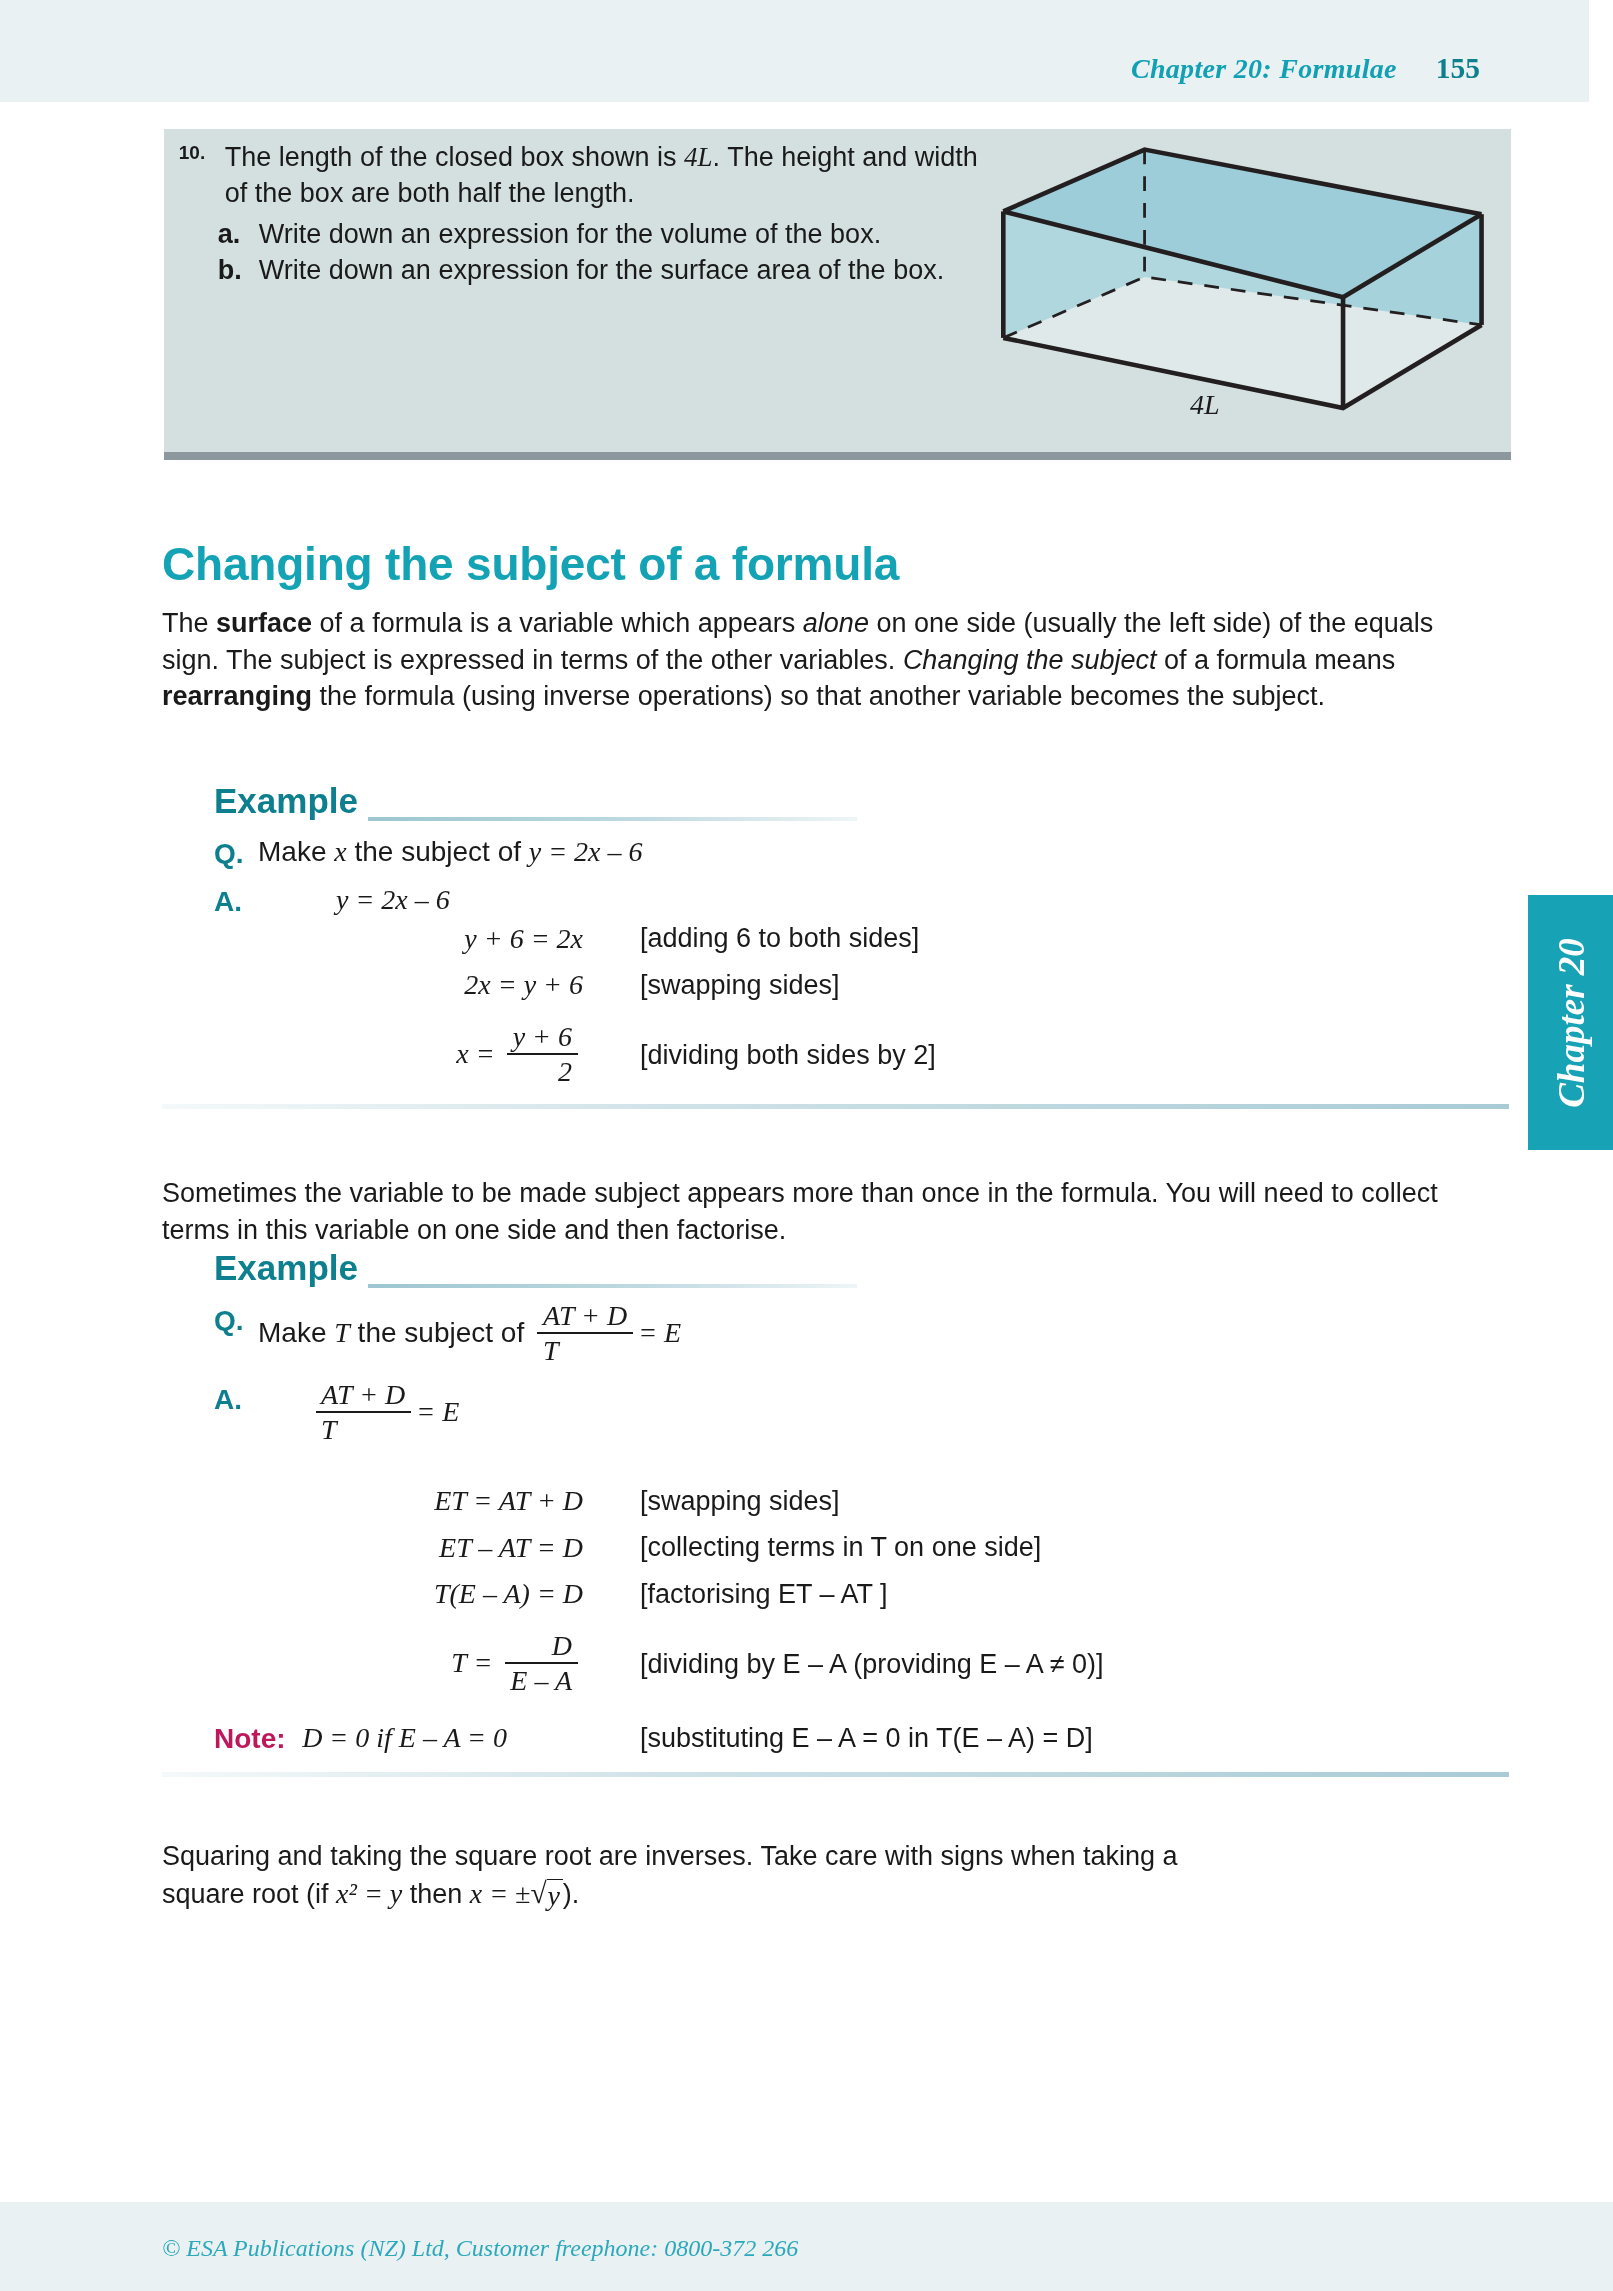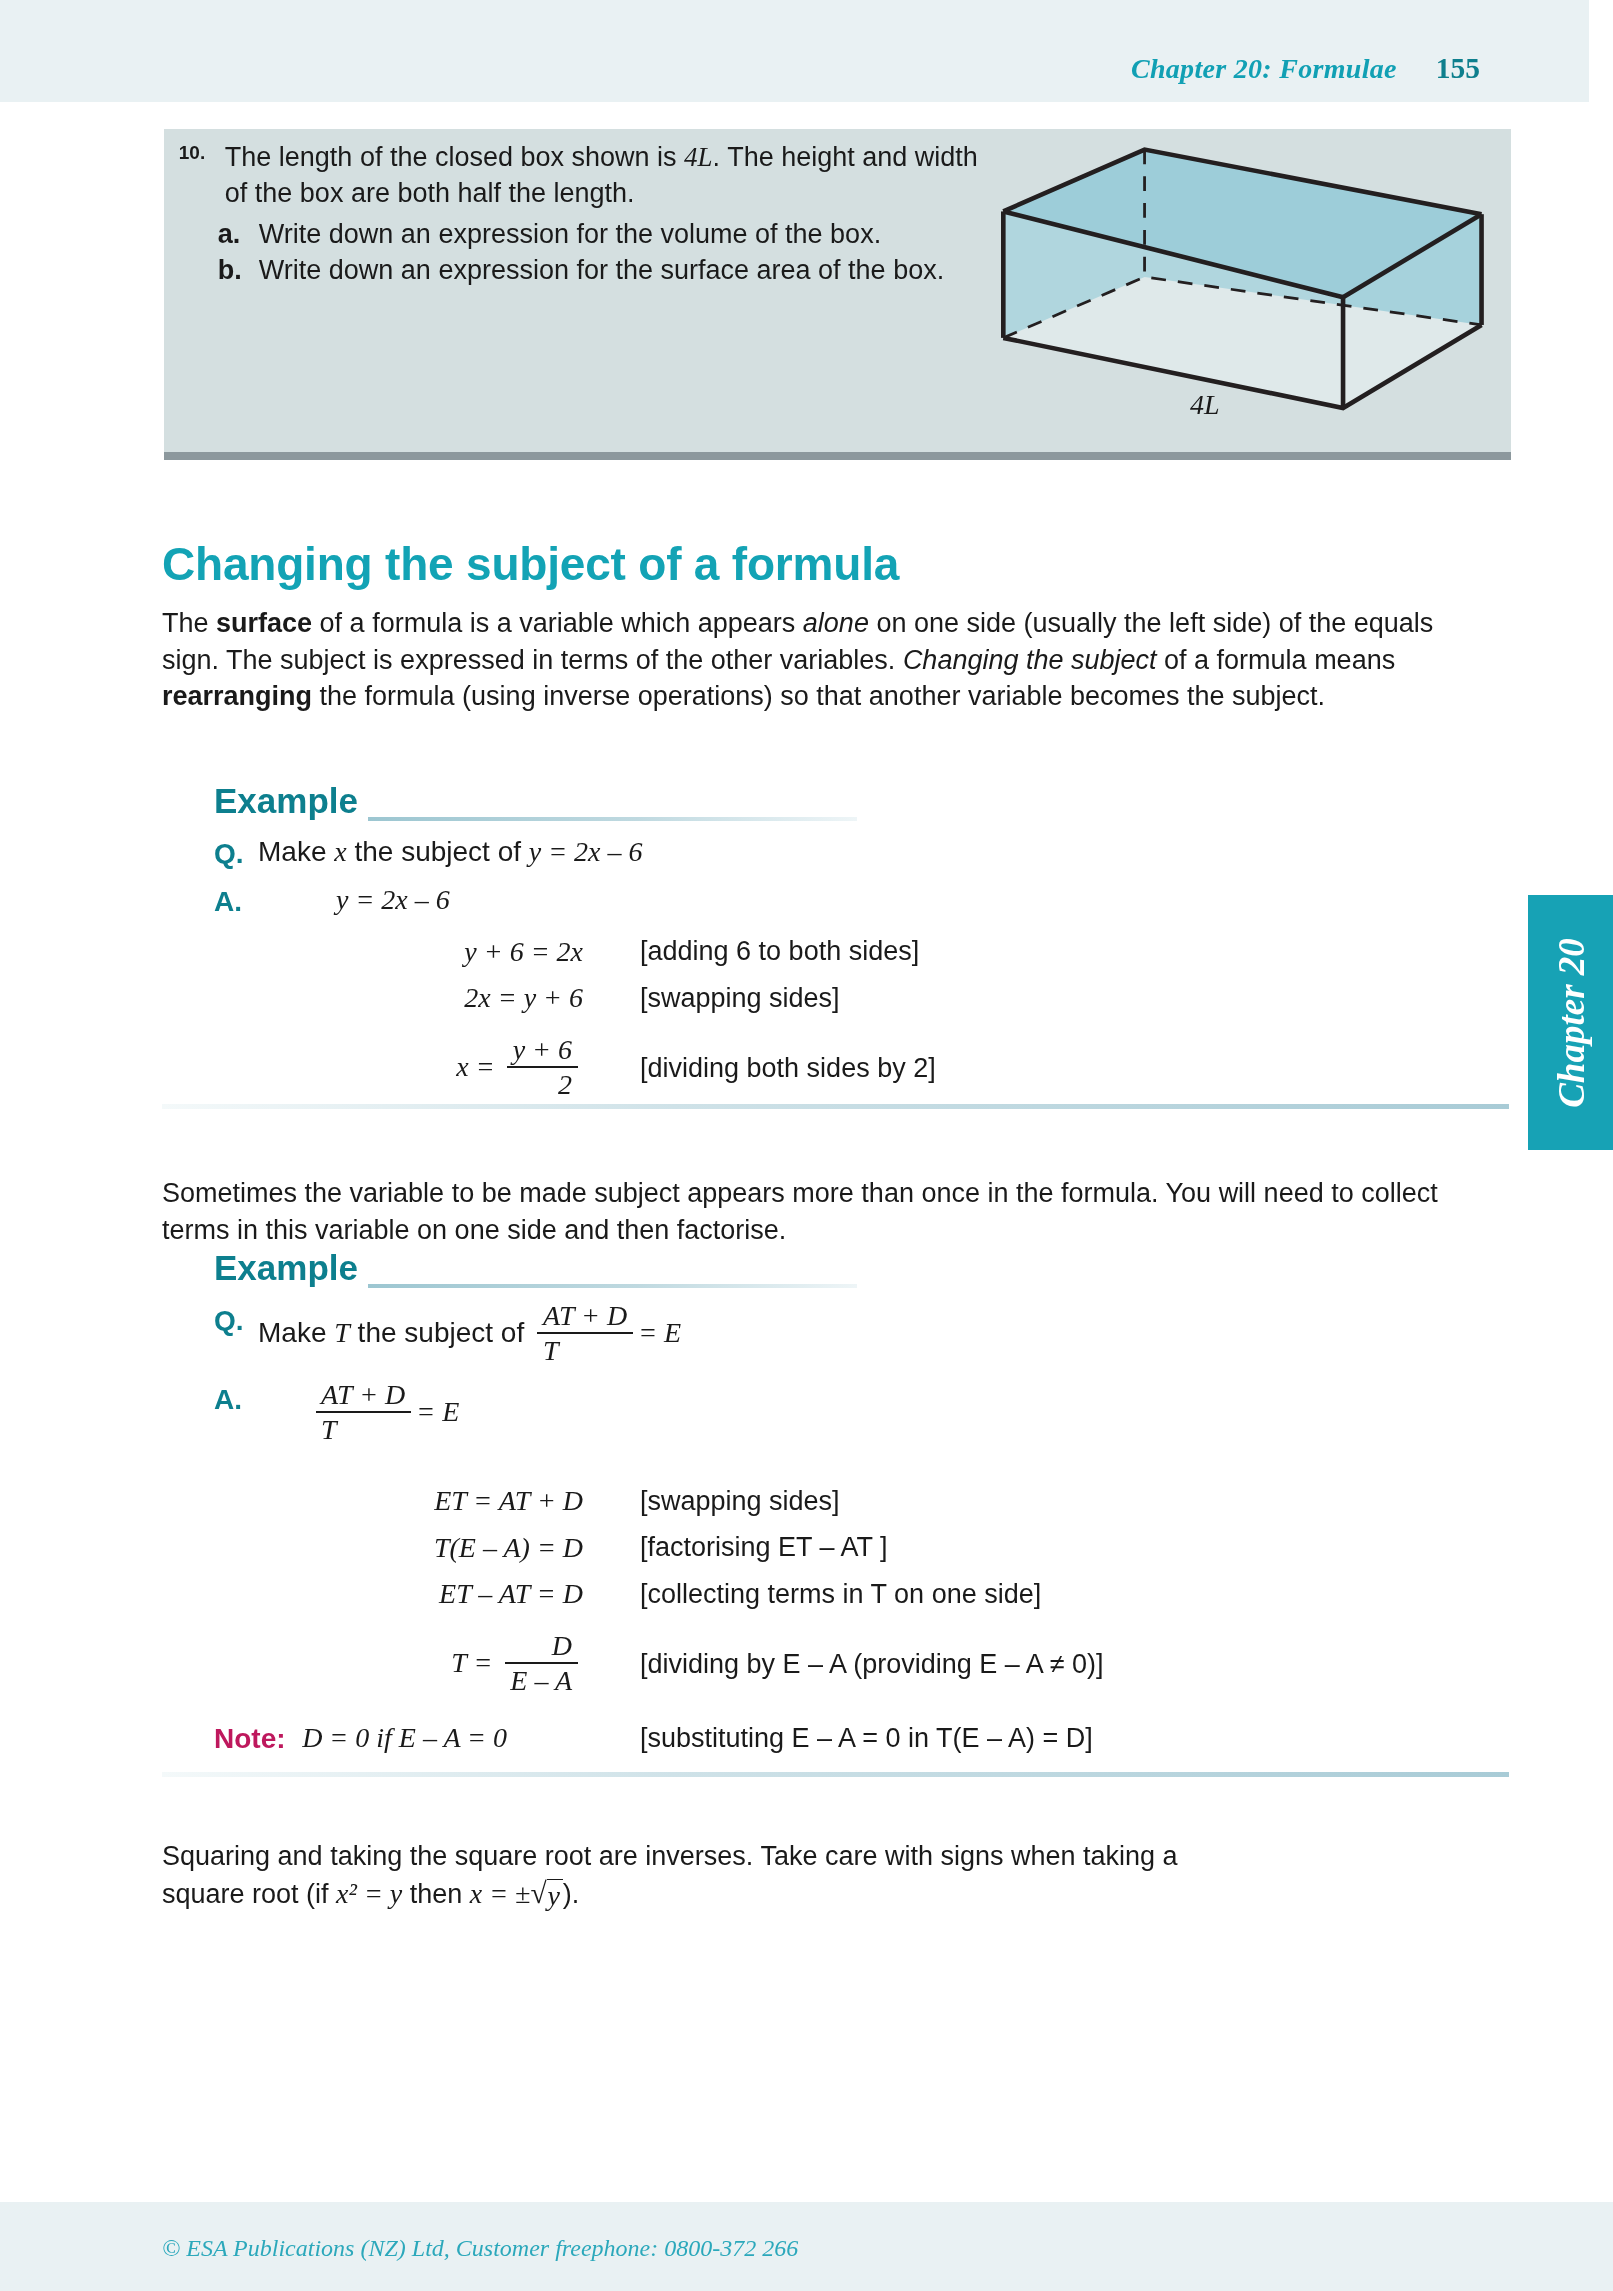--- a/index.html
+++ b/index.html
@@ -179,21 +179,21 @@
     vertical-align: middle;
     margin: 0 5.5px;
     position: relative;
     top: -1.8px;
   }
   .frac .numer { padding: 0 5.5px 1.8px 5.5px; line-height: 1.05; }
   .frac .bar { width: 100%; height: 1.8px; background: #1a1a1a; }
   .frac .denom { padding: 1.8px 5.5px 0 5.5px; line-height: 1.05; }
 
   
-  .work-list { margin-top: 13px; }
+  .work-list { }
   .work-line {
     display: flex;
     align-items: center;
     min-height: 41px;
     margin-bottom: 5.5px;
   }
   .work-eq {
     flex: 0 0 auto;
     width: 369px;
     text-align: right;
@@ -389,26 +389,26 @@
           <span class="denom">T</span>
         </span><span>= E</span></span>
   </div>
 
   <div class="work-list" style="margin-top:35px">
     <div class="work-line">
       <span class="work-eq math">ET  = AT + D</span>
       <span class="work-reason">[swapping sides]</span>
     </div>
     <div class="work-line">
+      <span class="work-eq math">ET – AT  = D</span>
+      <span class="work-reason">[collecting terms in T on one side]</span>
+    </div>
+    <div class="work-line">
       <span class="work-eq math">T(E – A)  = D</span>
       <span class="work-reason">[factorising ET – AT ]</span>
-    </div>
-    <div class="work-line">
-      <span class="work-eq math">ET – AT  = D</span>
-      <span class="work-reason">[collecting terms in T on one side]</span>
     </div>
     <div class="work-line tall">
       <span class="work-eq math"><span>T  = </span><span class="frac">
             <span class="numer">D</span>
             <span class="bar"></span>
             <span class="denom">E – A</span>
           </span></span>
       <span class="work-reason">[dividing by E – A (providing E – A ≠ 0)]</span>
     </div>
 

